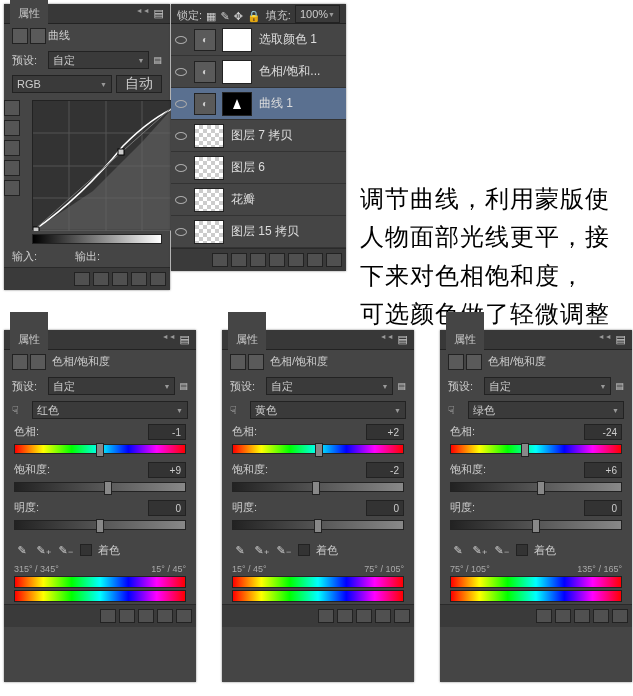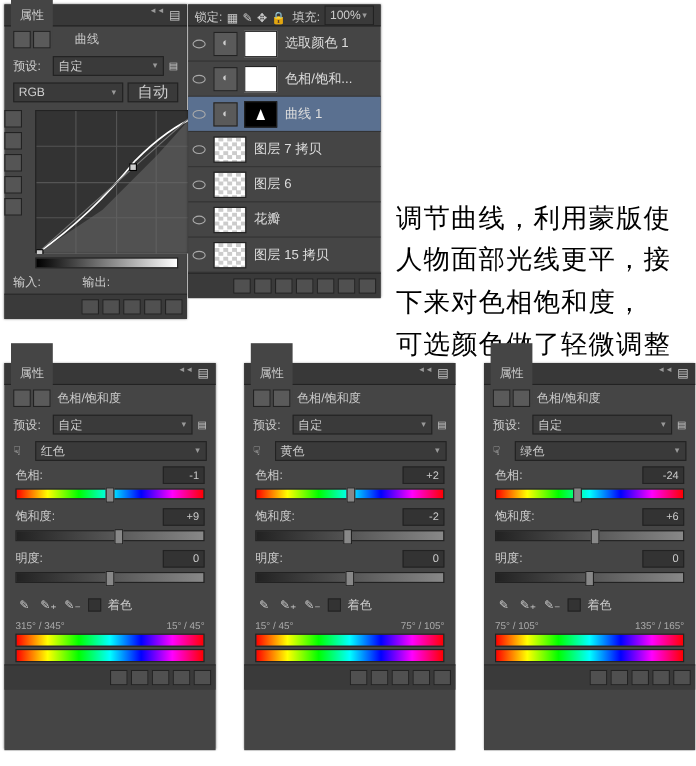--- a/index.html
+++ b/index.html
@@ -69,21 +69,21 @@
         <div class="tab">属性</div>
       </div>
     <div class="menu-right">
         <span class="drag-arrows">◄◄</span>
         <span>▤</span>
       </div>
   </div>
   <div class="curves-icons">
     <div class="sq"></div>
     <div class="sq"></div>
-    <span style="margin-left:20px">曲线</span>
+    <span style="margin-left:0">曲线</span>
   </div>
   <div class="row">
     <span class="label">预设:</span>
     <div class="select">
         <span>自定</span>
       </div>
     <span style="font-size:9px">▤</span>
   </div>
   <div class="row">
     <div class="select" style="flex:2">

